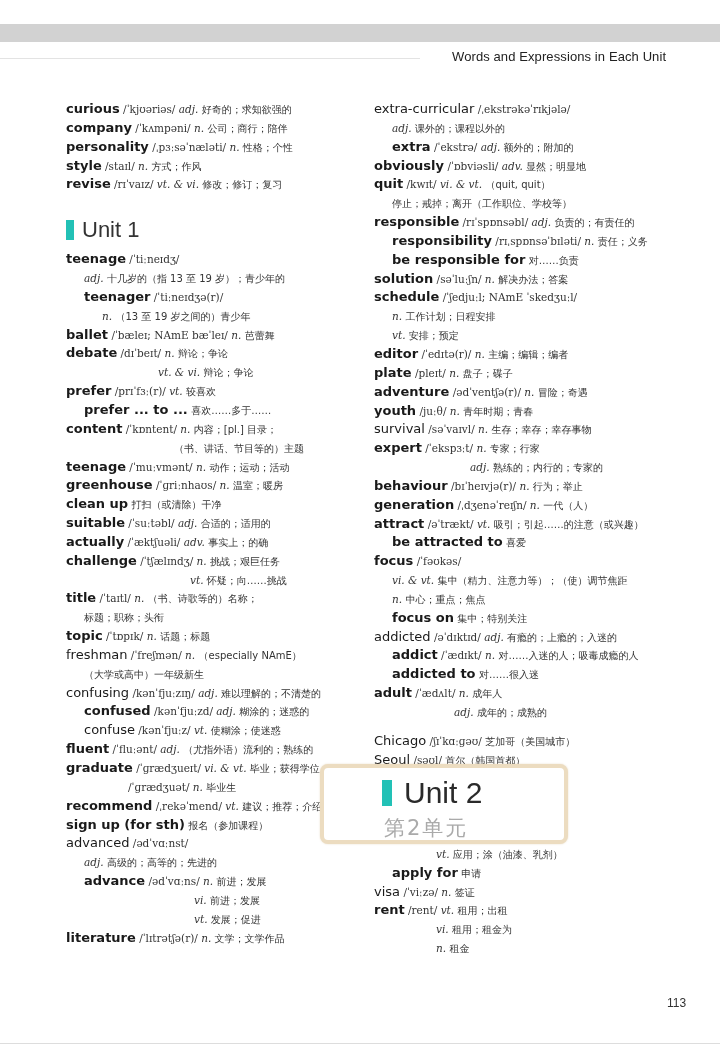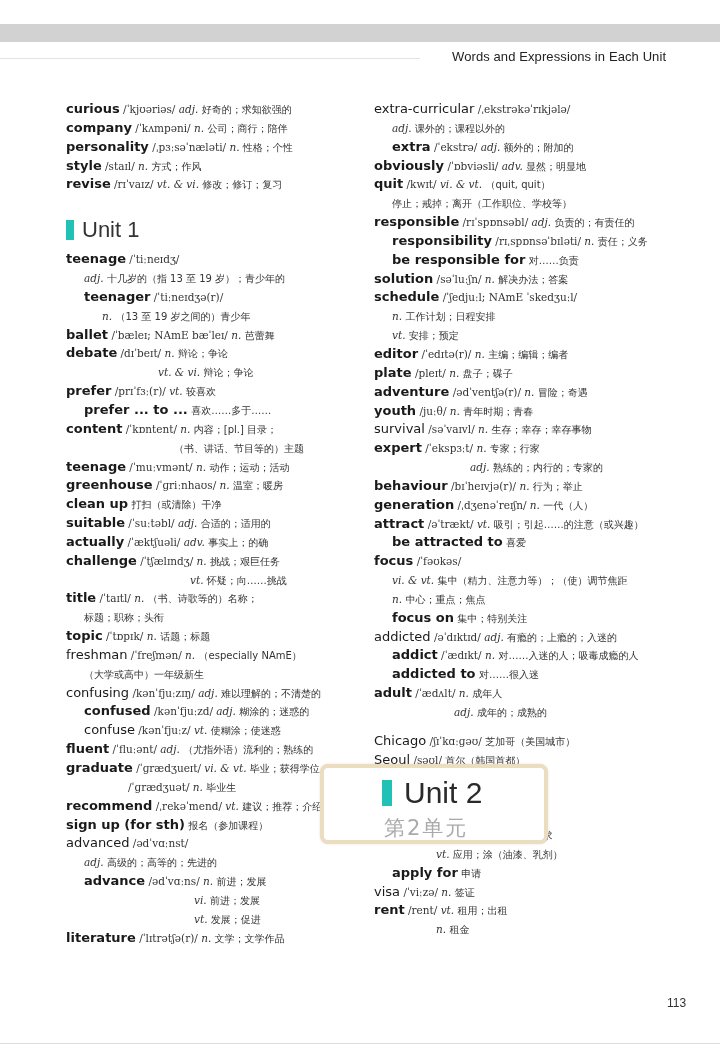--- a/index.html
+++ b/index.html
@@ -15,21 +15,21 @@
   .hw.light{font-weight:normal;}
   .ph{font-family:"DejaVu Serif",serif;font-size:10.5px;color:#333;}
   .pos{font-family:"DejaVu Serif",serif;font-style:italic;font-size:10.5px;color:#333;}
   .def{font-size:10px;color:#333;}
   .ind1{padding-left:18px;}
   .ind2{padding-left:36px;}
   .unit-heading{height:40px;line-height:40px;margin:16px 0 0 0;display:flex;align-items:center;}
   .unit-bar{width:8px;height:20px;background:#22c1b6;margin-right:8px;}
   .unit-text{font-family:"Liberation Sans",sans-serif;font-size:22px;color:#333;}
   .gap{height:10px;}
-  .card{position:absolute;left:320px;top:764px;width:228px;height:80px;background:#fff;border:4px solid #ecdcc0;border-radius:8px;box-sizing:border-box;box-shadow:0 0 2px rgba(200,170,120,0.4);}
+  .card{position:absolute;left:320px;top:764px;width:248px;height:80px;background:#fff;border:4px solid #ecdcc0;border-radius:8px;box-sizing:border-box;box-shadow:0 0 2px rgba(200,170,120,0.4);}
   .card .ut{position:absolute;left:58px;top:8px;display:flex;align-items:center;}
   .card .ut .bar{width:10px;height:26px;background:#22c1b6;margin-right:12px;}
   .card .ut span{font-family:"Liberation Sans",sans-serif;font-size:30px;color:#2a2a2a;}
   .card .sub{position:absolute;left:60px;top:46px;font-size:21px;color:#aaaaaa;letter-spacing:2px;}
   .pagenum{position:absolute;left:667px;top:996px;font-family:"Liberation Sans",sans-serif;font-size:12px;color:#333;}
   .bottomline{position:absolute;left:0;top:1043px;width:720px;height:1px;background:#dddddd;}
 </style>
 </head>
 <body>
 
@@ -123,20 +123,21 @@
     <div class="line"><span class="hw light">Chicago</span> <span class="ph">/ʃɪˈkɑːɡəʊ/</span> <span class="def">芝加哥（美国城市）</span> </div>
     <div class="line"><span class="hw light">Seoul</span> <span class="ph">/səʊl/</span> <span class="def">首尔（韩国首都）</span> </div>
     <div class="line"></div>
     <div class="line"></div>
     <div class="line"></div>
     <div class="line"><span class="hw">apply</span> <span class="ph">/əˈplaɪ/</span> <span class="pos">vi. &amp; vt.</span> <span class="def">申请；请求</span> </div>
     <div class="line" style="padding-left: 62px;"><span class="pos">vt.</span> <span class="def">应用；涂（油漆、乳剂）</span> </div>
     <div class="line ind1"><span class="hw">apply for</span> <span class="def">申请</span> </div>
     <div class="line"><span class="hw light">visa</span> <span class="ph">/ˈviːzə/</span> <span class="pos">n.</span> <span class="def">签证</span> </div>
     <div class="line"><span class="hw">rent</span> <span class="ph">/rent/</span> <span class="pos">vt.</span> <span class="def">租用；出租</span> </div>
+    <div class="line" style="padding-left: 62px;"><span class="pos">vi.</span> <span class="def">租用；租金为</span> </div>
     <div class="line" style="padding-left: 62px;"><span class="pos">n.</span> <span class="def">租金</span> </div>
   </div>
 
 <div class="card">
   <div class="ut">
     <div class="bar"></div>
     <span>Unit 2</span>
   </div>
   <div class="sub">第2单元</div>
 </div>

